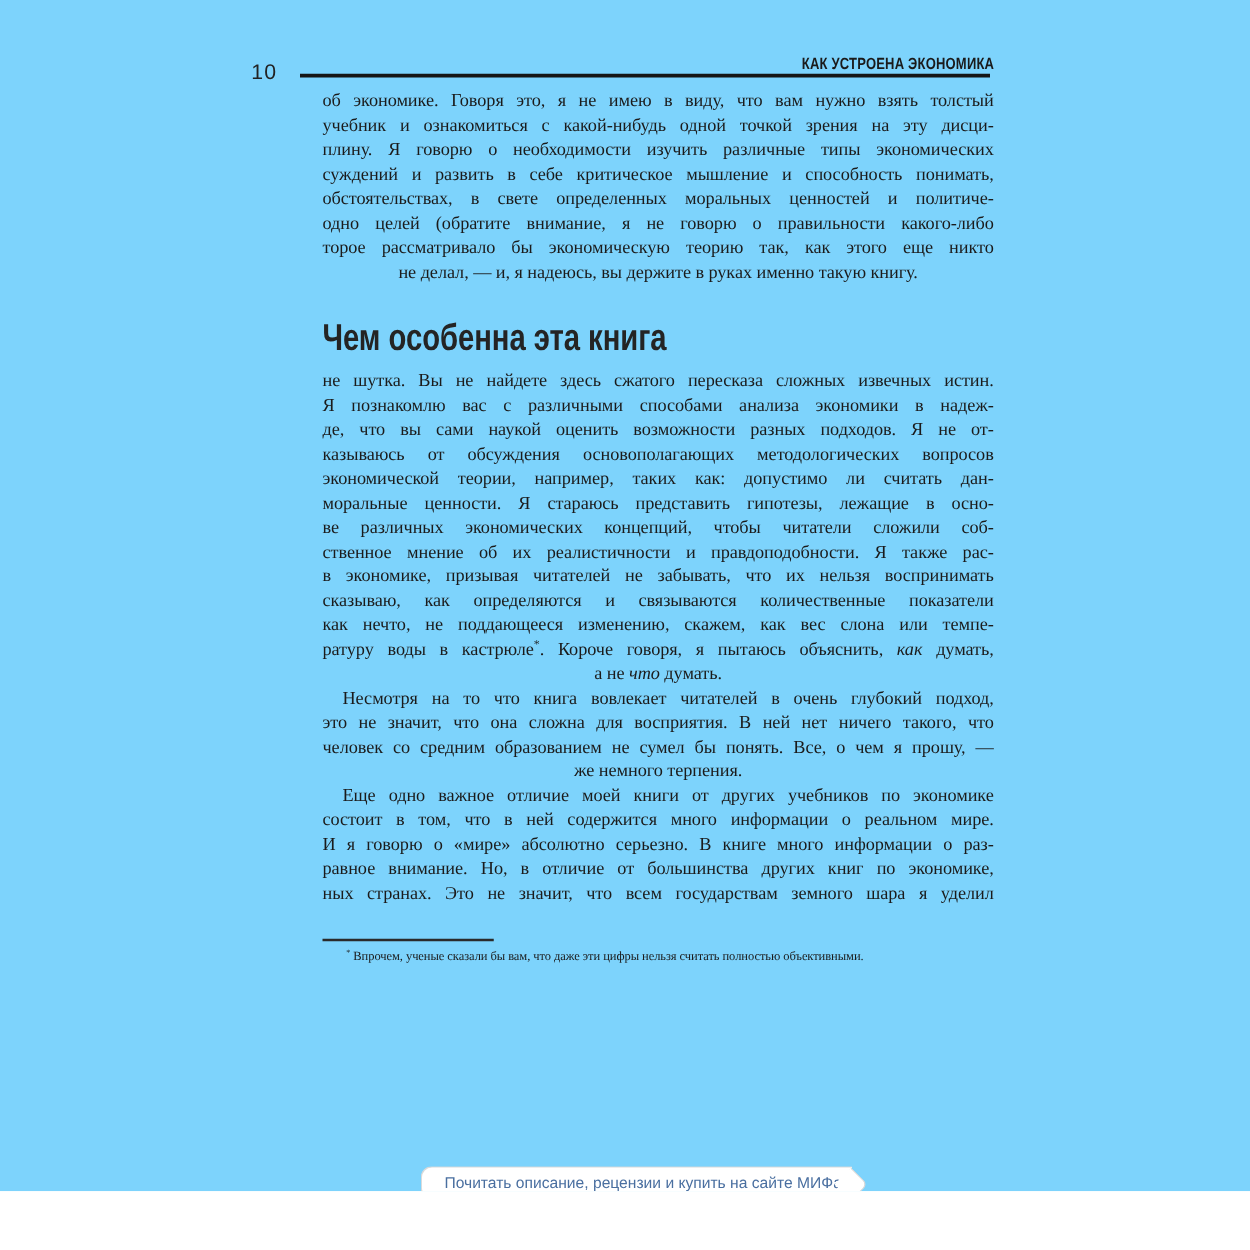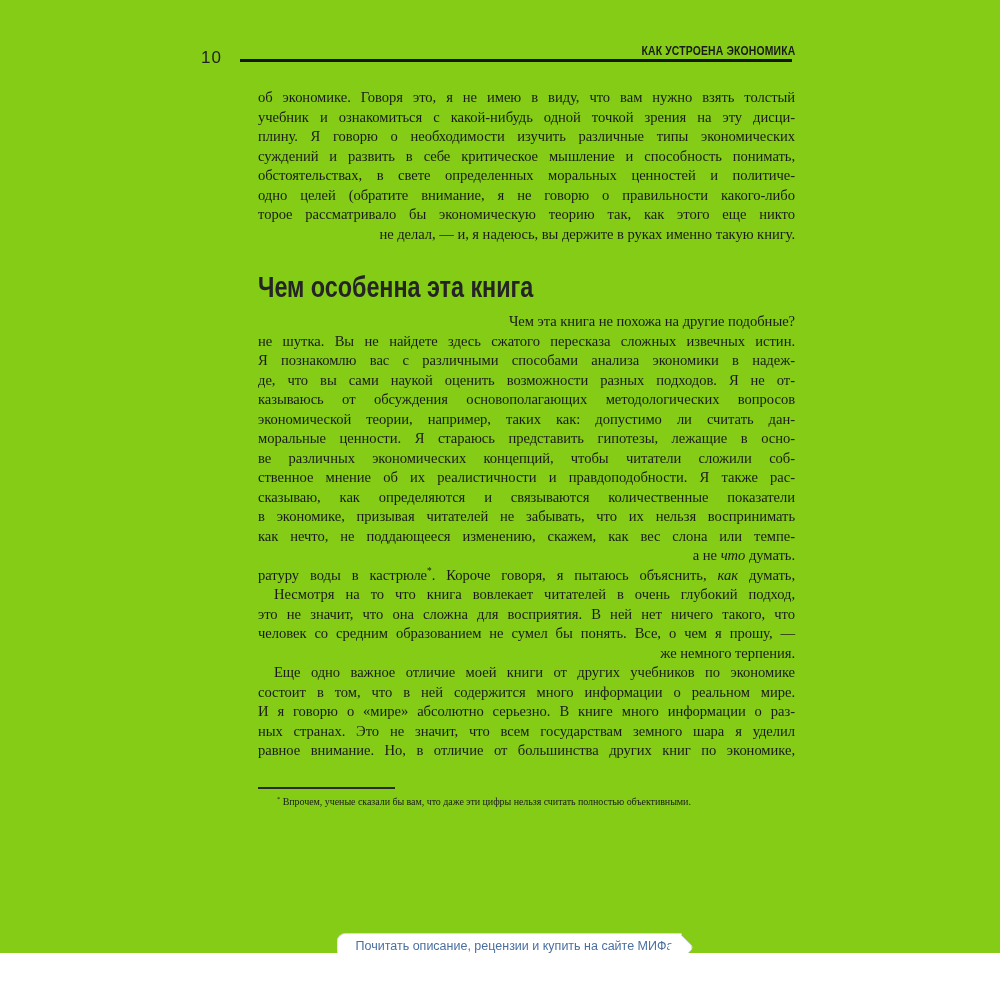--- a/index.html
+++ b/index.html
@@ -1,18 +1,18 @@
 <!DOCTYPE html>
 <html><head>
 <meta charset="utf-8">
 <style>
   html, body { margin: 0; padding: 0; background: #ffffff; }
   .page {
     position: relative; width: 1000px; height: 953px;
-    margin: 0 auto; background: #84cc16; overflow: hidden;
+    margin: 0 auto; background: #7dd3fc; overflow: hidden;
     font-family: "Liberation Serif", "DejaVu Serif", serif;
   }
   
   .page-number {
     position: absolute; left: 201px; top: 48px;
     font-family: "Liberation Sans", sans-serif;
     font-size: 17px; font-weight: 400; color: #222; letter-spacing: 1px;
   }
   .header-rule {
     position: absolute; left: 240px; top: 59px;
@@ -20,25 +20,25 @@
   }
   .running-title {
     position: absolute; top: 43px; right: 205px;
     font-family: "Liberation Sans", sans-serif;
     font-size: 13px; font-weight: 700; color: #1a1a1a;
     white-space: nowrap; letter-spacing: 0.2px;
     transform: scaleX(0.80); transform-origin: 100% 50%;
   }
   
   .column {
-    position: absolute; left: 258px; top: 88px; width: 537px;
+    position: absolute; left: 258px; top: 72px; width: 537px;
     font-size: 14.6px; line-height: 19.5px; color: #1b1b1b;
     letter-spacing: -0.05px;
   }
-  .line { text-align: right; }
+  .line { text-align: center; }
   .line.just { text-align: justify; text-align-last: justify; }
   .line.indent { padding-left: 16px; }
   .line i { font-style: italic; }
   .line sup, .footnote sup {
     font-size: 65%; line-height: 0; vertical-align: super;
   }
   .section-heading {
     margin: 26px 0 8px 0;
     font-family: "Liberation Sans", sans-serif;
     font-size: 30px; line-height: 34px; font-weight: 700; color: #242424;
@@ -90,43 +90,42 @@
         <div class="line just"><span>суждений и развить в себе критическое мышление и способность понимать,</span></div>
         <div class="line just"><span>обстоятельствах, в свете определенных моральных ценностей и политиче-</span></div>
         <div class="line just"><span>одно целей (обратите внимание, я не говорю о правильности какого-либо</span></div>
         <div class="line just"><span>торое рассматривало бы экономическую теорию так, как этого еще никто</span></div>
         <div class="line"><span>не делал, — и, я надеюсь, вы держите в руках именно такую книгу.</span></div>
       </div>
 
     <h2 class="section-heading">Чем особенна эта книга</h2>
 
     <div>
-        <div class="line"><span>Чем эта книга не похожа на другие подобные?</span></div>
         <div class="line just"><span>не шутка. Вы не найдете здесь сжатого пересказа сложных извечных истин.</span></div>
         <div class="line just"><span>Я познакомлю вас с различными способами анализа экономики в надеж-</span></div>
         <div class="line just"><span>де, что вы сами наукой оценить возможности разных подходов. Я не от-</span></div>
         <div class="line just"><span>казываюсь от обсуждения основополагающих методологических вопросов</span></div>
         <div class="line just"><span>экономической теории, например, таких как: допустимо ли считать дан-</span></div>
         <div class="line just"><span>моральные ценности. Я стараюсь представить гипотезы, лежащие в осно-</span></div>
         <div class="line just"><span>ве различных экономических концепций, чтобы читатели сложили соб-</span></div>
         <div class="line just"><span>ственное мнение об их реалистичности и правдоподобности. Я также рас-</span></div>
+        <div class="line just"><span>в экономике, призывая читателей не забывать, что их нельзя воспринимать</span></div>
         <div class="line just"><span>сказываю, как определяются и связываются количественные показатели</span></div>
-        <div class="line just"><span>в экономике, призывая читателей не забывать, что их нельзя воспринимать</span></div>
         <div class="line just"><span>как нечто, не поддающееся изменению, скажем, как вес слона или темпе-</span></div>
+        <div class="line just"><span>ратуру воды в кастрюле</span><sup>*</sup><span>. Короче говоря, я пытаюсь объяснить, </span><i>как</i><span> думать,</span></div>
         <div class="line"><span>а не </span><i>что</i><span> думать.</span></div>
-        <div class="line just"><span>ратуру воды в кастрюле</span><sup>*</sup><span>. Короче говоря, я пытаюсь объяснить, </span><i>как</i><span> думать,</span></div>
         <div class="line just indent"><span>Несмотря на то что книга вовлекает читателей в очень глубокий подход,</span></div>
         <div class="line just"><span>это не значит, что она сложна для восприятия. В ней нет ничего такого, что</span></div>
         <div class="line just"><span>человек со средним образованием не сумел бы понять. Все, о чем я прошу, —</span></div>
         <div class="line"><span>же немного терпения.</span></div>
         <div class="line just indent"><span>Еще одно важное отличие моей книги от других учебников по экономике</span></div>
         <div class="line just"><span>состоит в том, что в ней содержится много информации о реальном мире.</span></div>
         <div class="line just"><span>И я говорю о «мире» абсолютно серьезно. В книге много информации о раз-</span></div>
+        <div class="line just"><span>равное внимание. Но, в отличие от большинства других книг по экономике,</span></div>
         <div class="line just"><span>ных странах. Это не значит, что всем государствам земного шара я уделил</span></div>
-        <div class="line just"><span>равное внимание. Но, в отличие от большинства других книг по экономике,</span></div>
       </div>
 
     <div class="footnote-rule"></div>
     <div class="footnote"><sup>*</sup> <span>Впрочем, ученые сказали бы вам, что даже эти цифры нельзя считать полностью объективными.</span></div>
   </div>
 
   <div class="cta" style="color: rgb(74, 111, 160);">
     <span>Почитать описание, рецензии и купить на сайте МИФа</span>
     <span class="cta-arrow"></span>
   </div>

